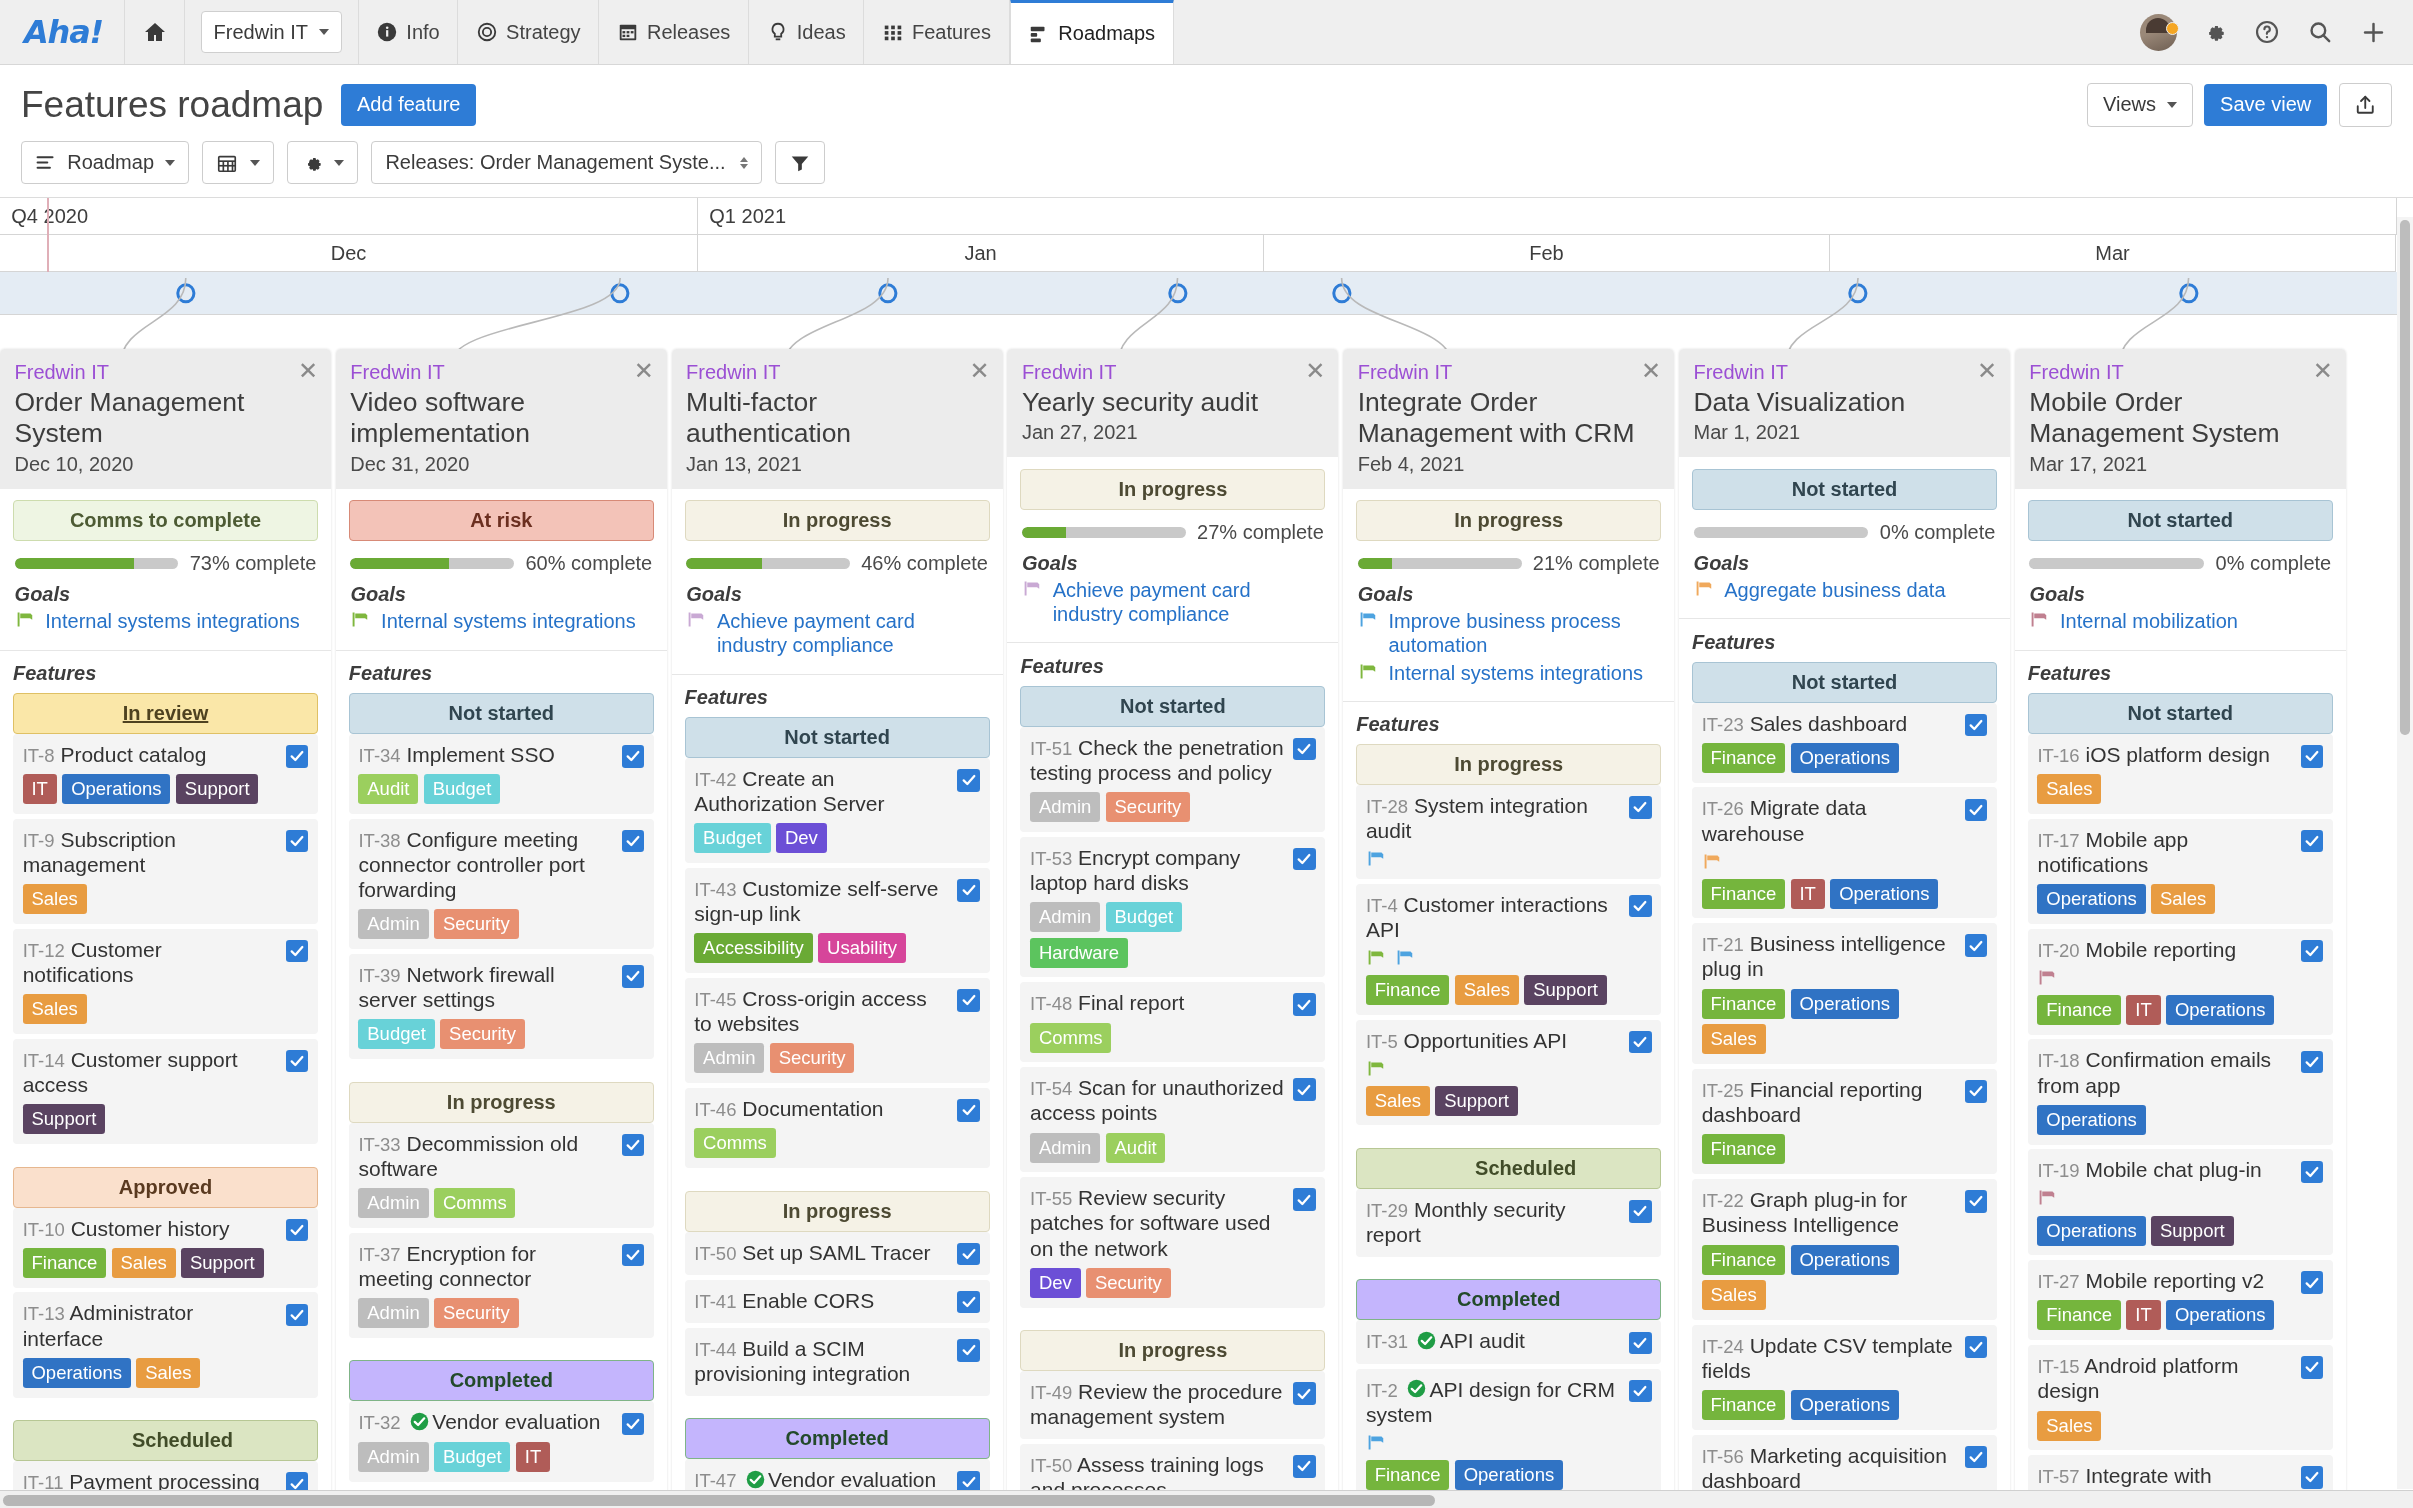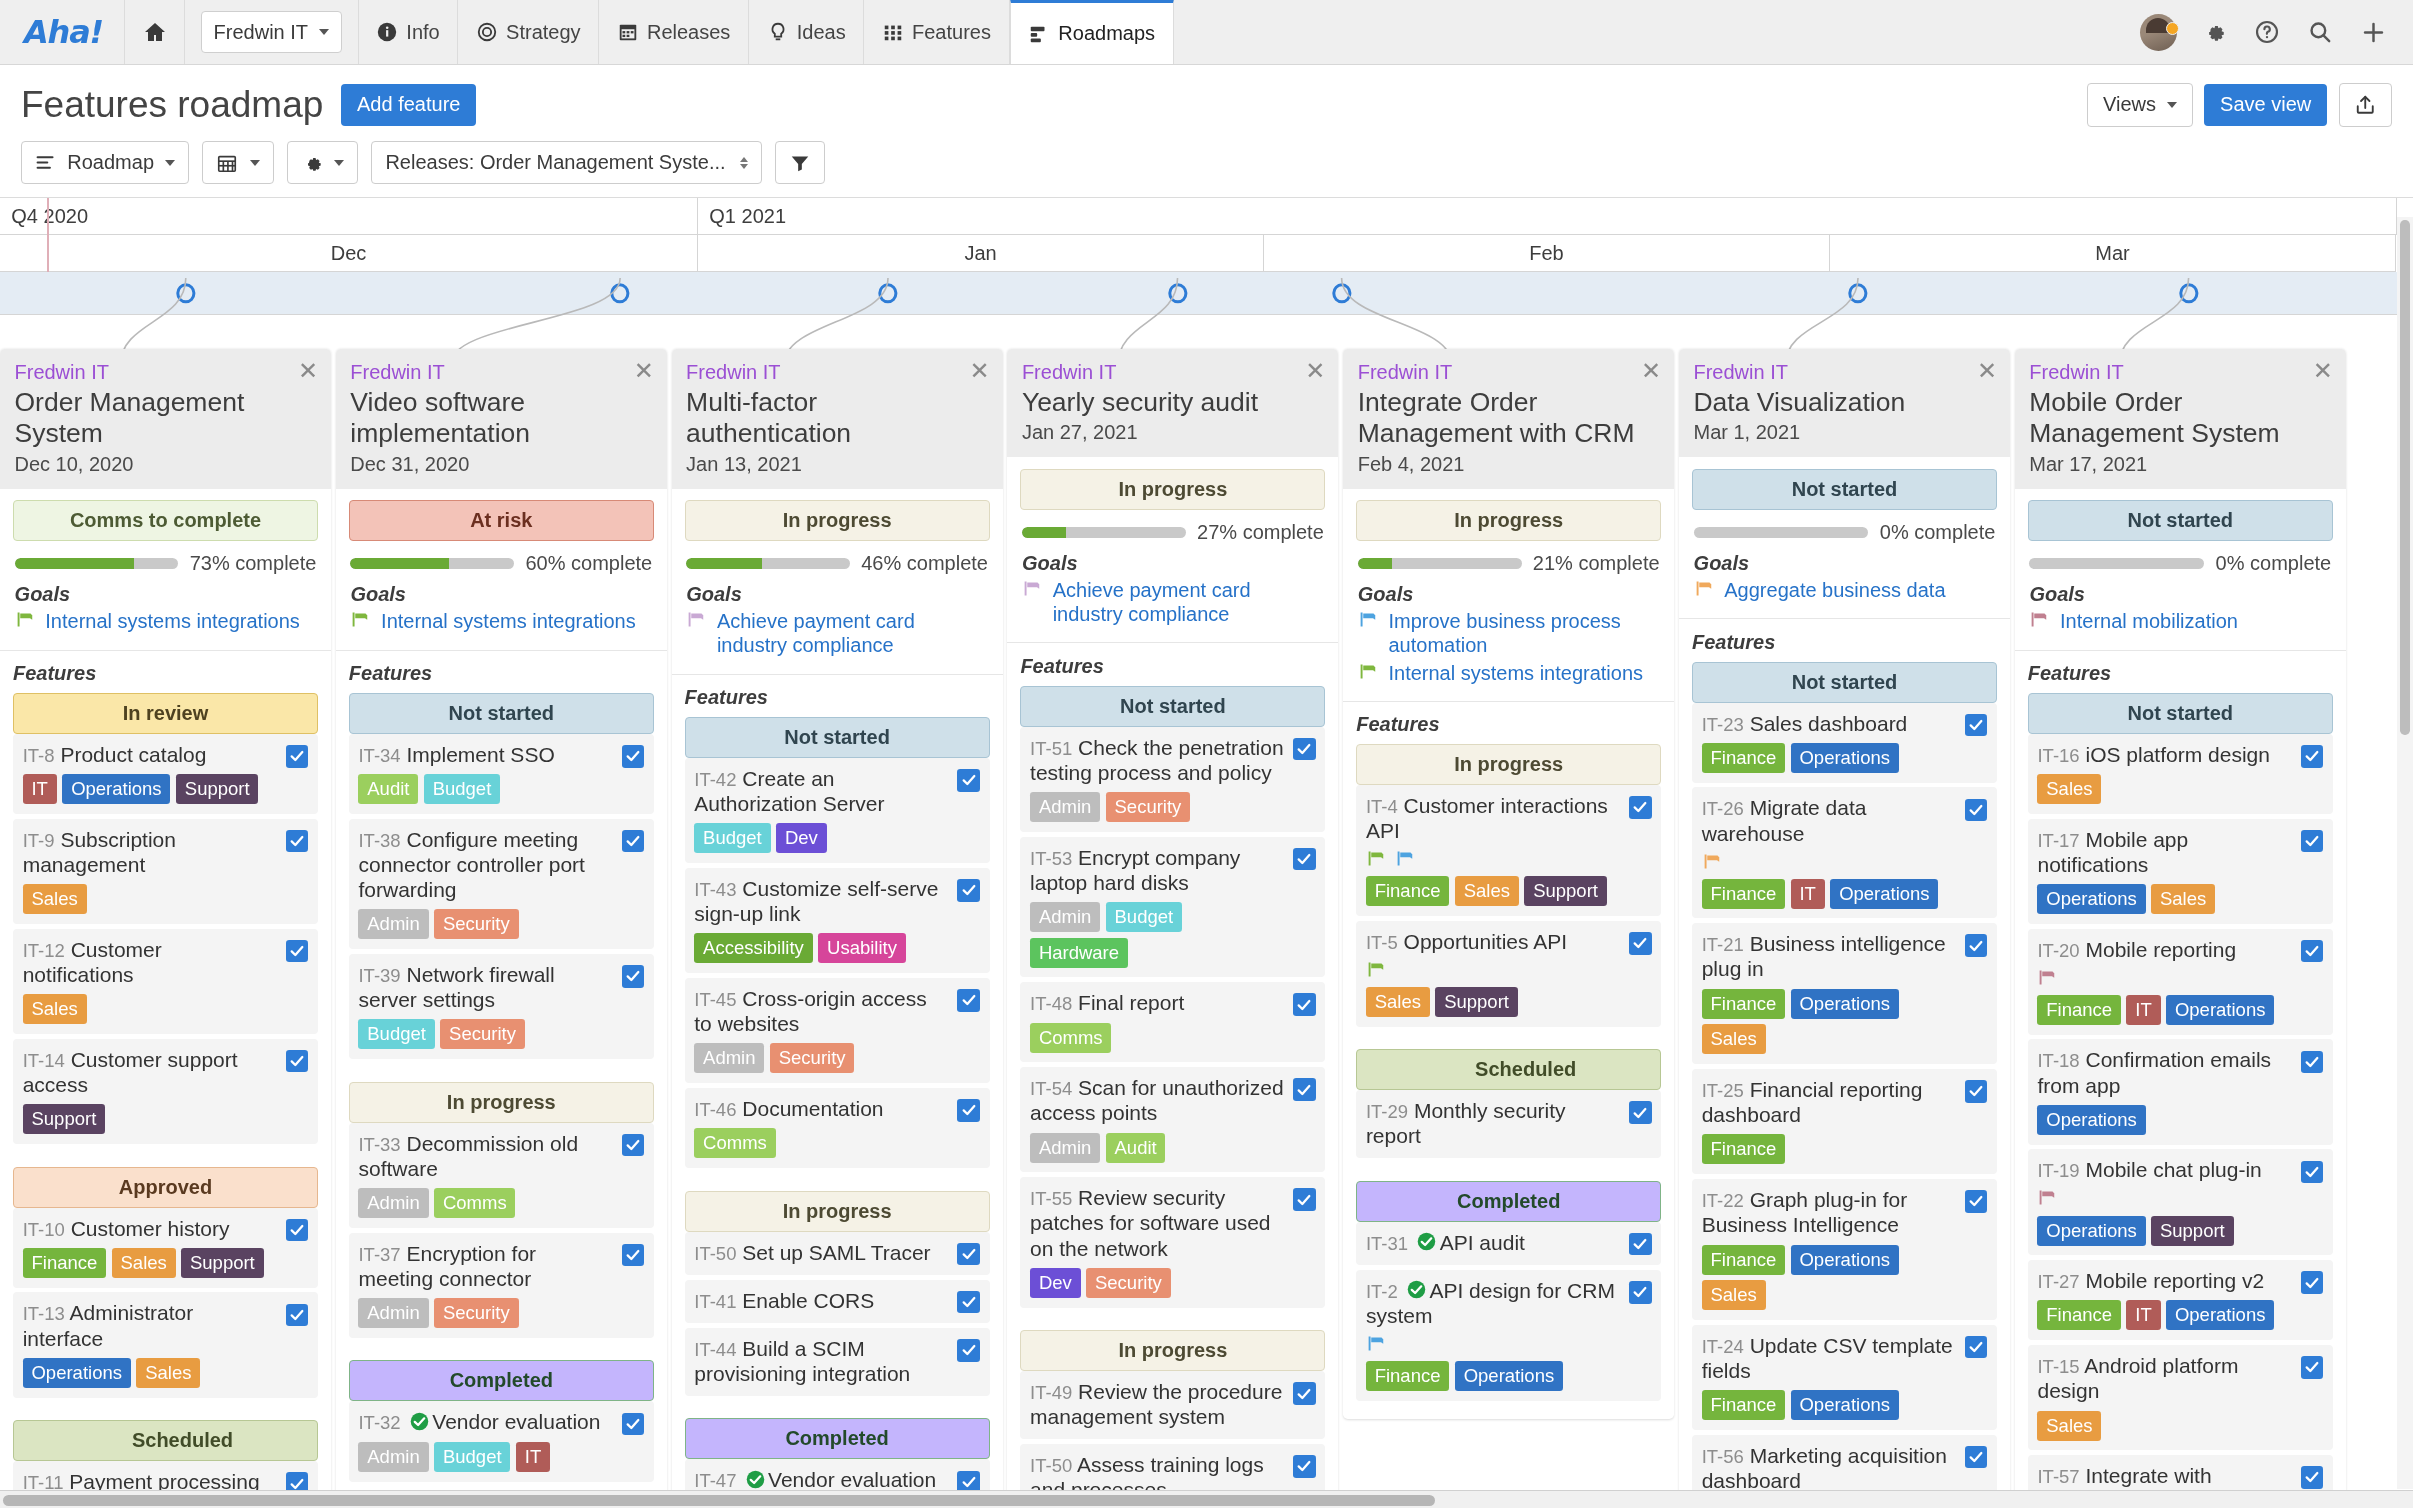--- a/index.html
+++ b/index.html
@@ -142,21 +142,21 @@
 
   .card-body { background:#fff; padding: 11.3px 13px 14.5px 13px; border-bottom:0.8px solid #e6e6e6;}
   .pill {
     display:block; text-align:center; border-radius:4px; font-weight:bold;
     font-size:20px; padding: 8px 0; border:0.8px solid transparent;
   }
   .pill.ready     { background:#eef5e3; border-color:#cddcae; color:#4d5b34; }
   .pill.atrisk    { background:#f3c3b8; border-color:#d78a77; color:#6b2f20; }
   .pill.inprog    { background:#f5f2e6; border-color:#ded9c0; color:#4d4a33; }
   .pill.notstart  { background:#cfe0e9; border-color:#a8c4d4; color:#30454f; }
-  .pill.inreview  { background:#fae7a8; border-color:#dfc064; color:#4e4220; }
+  .pill.inreview  { background:#fae7a8; border-color:#dfc064; color:#4e4220;text-decoration:underline; }
   .pill.approved  { background:#fae0cc; border-color:#e6b78f; color:#5a3a20; }
   .pill.scheduled { background:#dbe5c2; border-color:#b7c794; color:#414c28;padding-left:34px; }
   .pill.completed { background:#c4b5fd; border-color:#7fb487; color:#234a2a; }
 
   .progress-row { display:flex; align-items:center; gap: 11.3px; margin: 11.3px 1.6px 8px 1.6px; }
   .track { flex:1; height: 11.3px; border-radius:6.4px; background:#c9c9c9; overflow:hidden; }
   .fill { height:100%; background:#6aaa35; border-radius:6.4px 0 0 6.4px; }
   .pct { font-size:20px; color:#4a4a4a; white-space:nowrap;}
 
   .goals-label { font-size:20px; font-weight:bold; font-style:italic; color:#3d3d3d; margin: 4.8px 0 3.2px 1.6px;}
@@ -976,20 +976,38 @@
             </svg>
           </span>
           <a>Internal systems integrations</a>
         </div>
       </div>
       <div class="features-wrap">
         <div class="features-label">Features</div>
         <div class="pill inprog">In progress</div>
         <div class="feat">
           <div class="feat-main">
+            <div class="feat-title"><span class="feat-id">IT-28</span> <span>System integration audit</span></div>
+            <div class="flags">
+              <span class="ico">
+                <svg width="21" height="21" viewBox="0 0 24 24">
+                  <rect x="3" y="4" width="2.2" height="16" fill="#4da3e0"></rect>
+                  <path d="M6 5.2 h11.5 c1 0 1 1.6 2.2 1.6 v5.4 c-1.4 0-1.6-1.5-2.6-1.5 H6 z" fill="#4da3e0"></path>
+                </svg>
+              </span>
+            </div>
+          </div>
+          <div class="chk">
+            <svg viewBox="0 0 24 24" fill="none" stroke="#fff" stroke-width="3.4" stroke-linecap="round" stroke-linejoin="round">
+              <polyline points="4,12.5 9.5,18 20,6"></polyline>
+            </svg>
+          </div>
+        </div>
+        <div class="feat">
+          <div class="feat-main">
             <div class="feat-title"><span class="feat-id">IT-4</span> <span>Customer interactions API</span></div>
             <div class="flags">
               <span class="ico">
                 <svg width="21" height="21" viewBox="0 0 24 24">
                   <rect x="3" y="4" width="2.2" height="16" fill="#7fb73e"></rect>
                   <path d="M6 5.2 h11.5 c1 0 1 1.6 2.2 1.6 v5.4 c-1.4 0-1.6-1.5-2.6-1.5 H6 z" fill="#7fb73e"></path>
                 </svg>
               </span>
               <span class="ico">
                 <svg width="21" height="21" viewBox="0 0 24 24">

